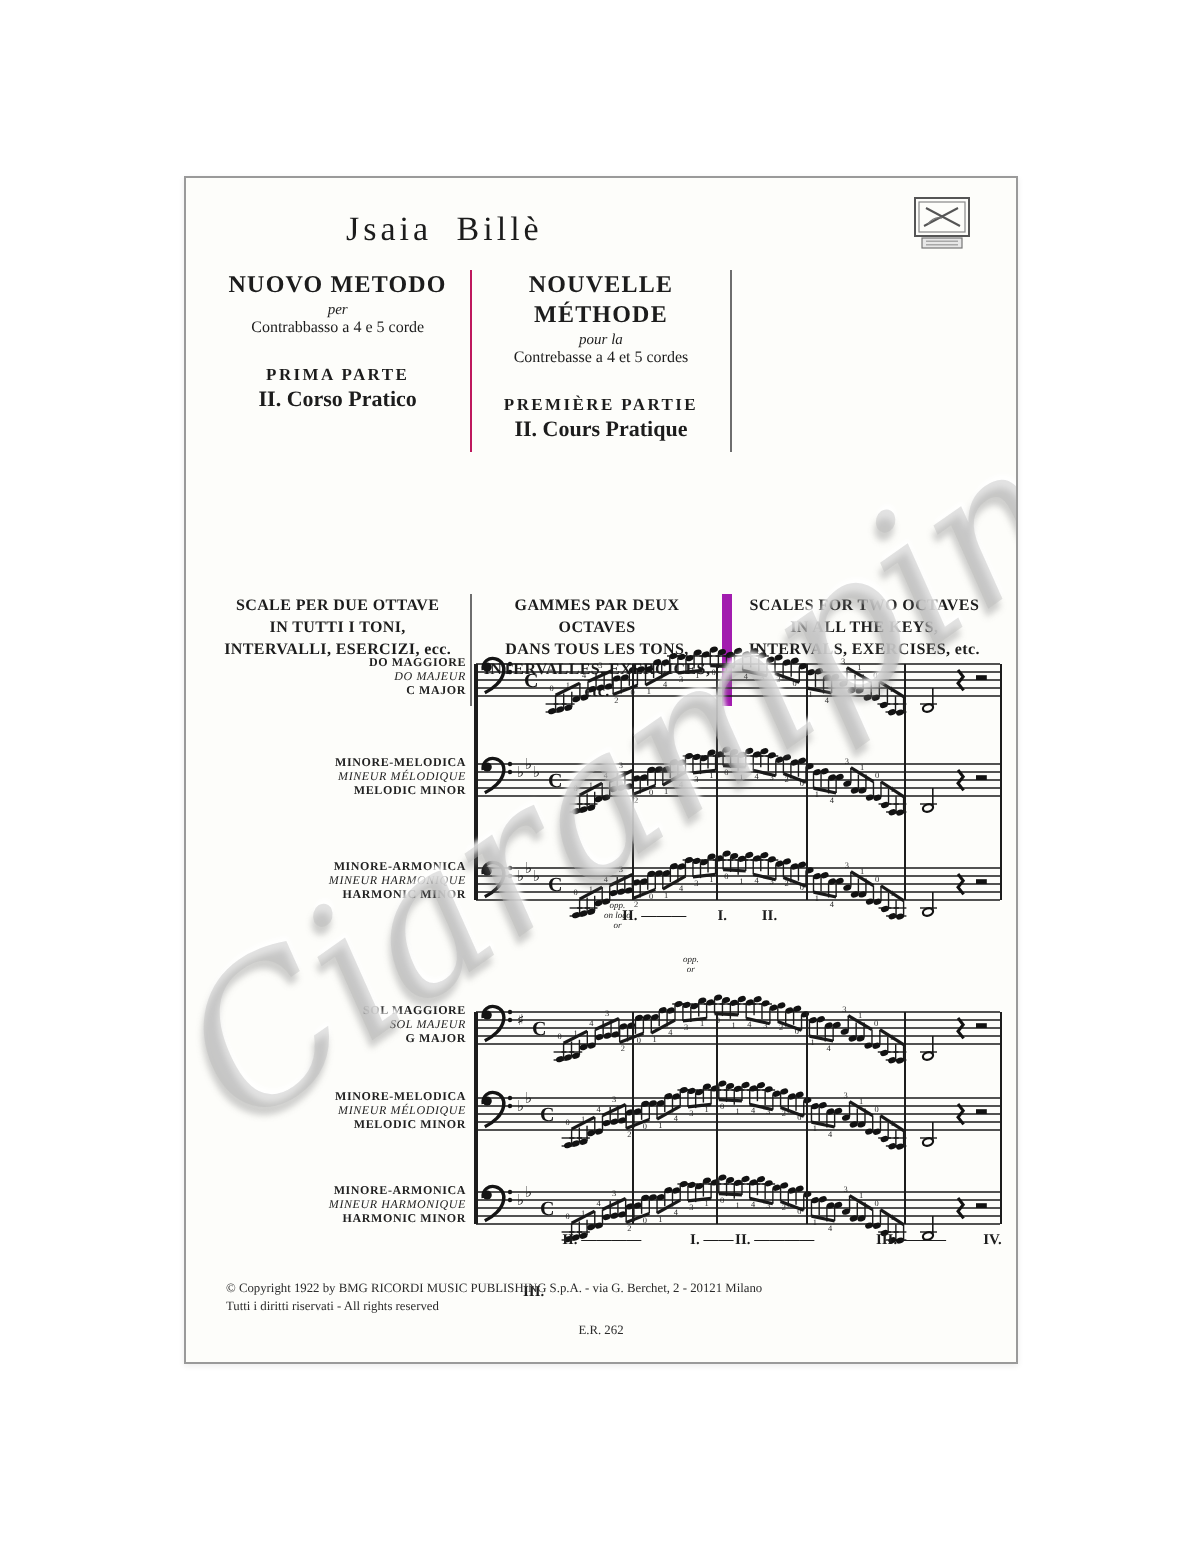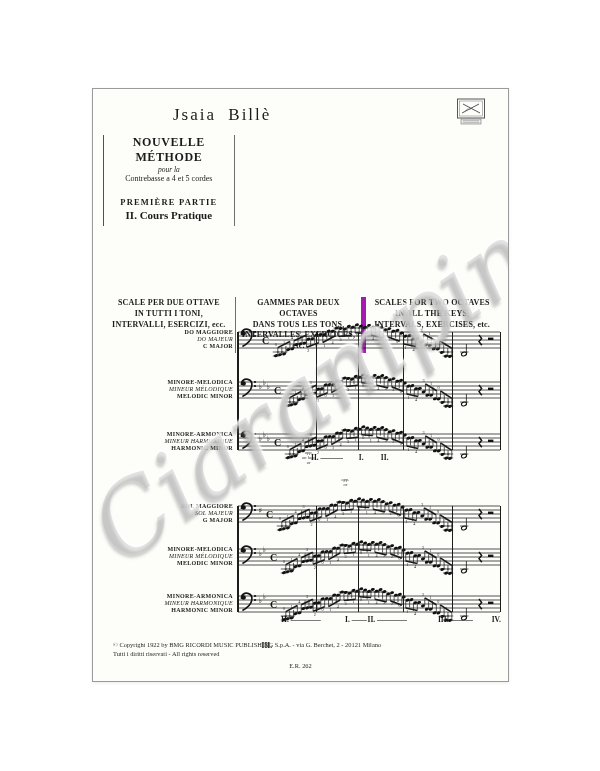--- a/index.html
+++ b/index.html
@@ -62,20 +62,27 @@
       <line x1="6" y1="15" x2="23" y2="6" stroke="#555" stroke-width="1"></line>
       <line x1="7" y1="6" x2="24" y2="15" stroke="#555" stroke-width="1"></line>
       <path d="M8 14 q3 -4 7 -3" fill="none" stroke="#777" stroke-width="0.7"></path>
       <rect x="5" y="21" width="20" height="5" fill="#e7e7e7" stroke="#777" stroke-width="0.6"></rect>
       <line x1="7" y1="22.6" x2="23" y2="22.6" stroke="#999" stroke-width="0.6"></line>
       <line x1="7" y1="24.4" x2="23" y2="24.4" stroke="#999" stroke-width="0.6"></line>
     </svg>
   </div>
 
   <div class="title-block">
+    <div class="tcol">
+      <div class="t-title">NUOVO METODO</div>
+      <div class="t-sub">per</div>
+      <div class="t-instr">Contrabbasso a 4 e 5 corde</div>
+      <div class="t-part">PRIMA PARTE</div>
+      <div class="t-course">II. Corso Pratico</div>
+    </div>
     <div class="tcol mid">
       <div class="t-title">NOUVELLE MÉTHODE</div>
       <div class="t-sub">pour la</div>
       <div class="t-instr">Contrebasse a 4 et 5 cordes</div>
       <div class="t-part">PREMIÈRE PARTIE</div>
       <div class="t-course">II. Cours Pratique</div>
     </div>
   </div>
 
   <div class="section-block">

